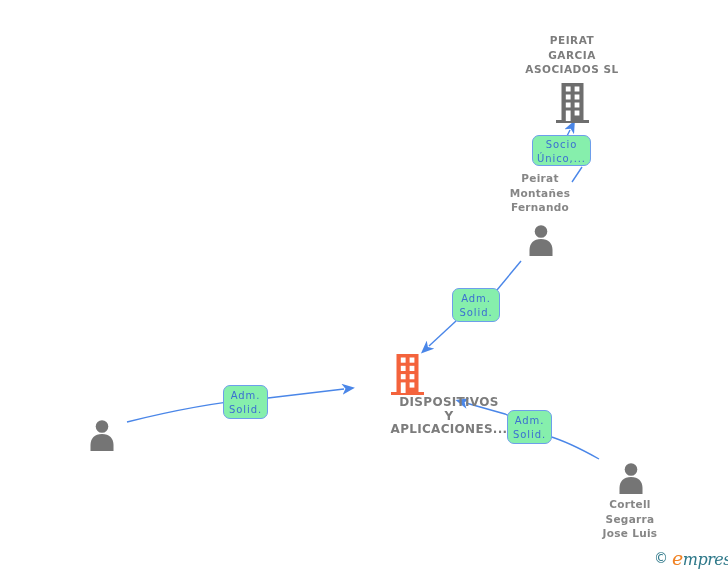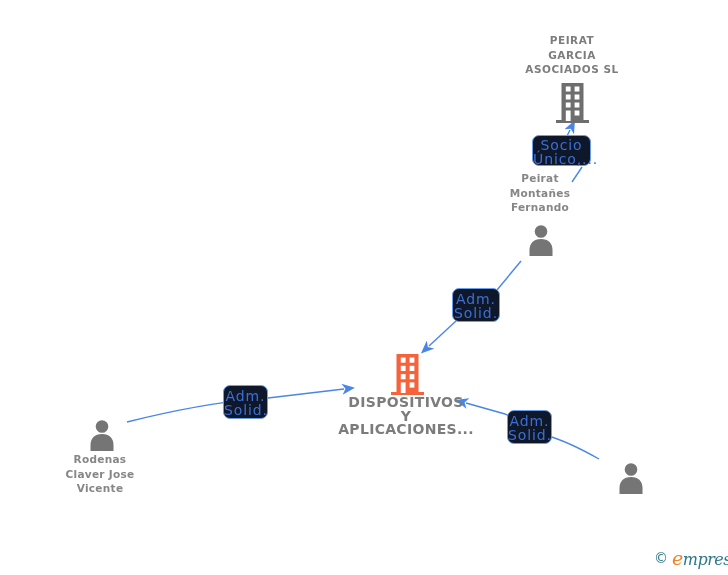--- a/index.html
+++ b/index.html
@@ -32,33 +32,34 @@
   }
   .company-label{
     color:#7d7d7d;
     font-size:10.5px;
     line-height:14.5px;
     letter-spacing:0.5px;
   }
   .company-label-bold{
     color:#7c7c7c;
     font-weight:bold;
-    font-size:14px;
+    font-size:12px;
     line-height:13.5px;
     letter-spacing:0.3px;
+    margin-left:43px;
   }
 
   
   .edge-box{
     position:absolute;z-index:3;
-    background:#0f172a;
+    background:#86efac;
     border:1.5px solid #6d9eeb;
     border-radius:7px;
     color:#3c6fd1;
-    font-size:14px;
+    font-size:10px;
     line-height:14px;
     letter-spacing:0.9px;
     text-align:center;
     white-space:pre-line;
     box-sizing:border-box;
     padding-top:2px;
     cursor:pointer;
   }
 
   
@@ -165,36 +166,36 @@
 Y
 APLICACIONES...</div>
 
   <div class="node-icon person-icon" style="left:87px;top:419px;">
     <svg width="30" height="32" viewBox="0 0 30 32">
       <circle cx="15" cy="7.5" r="6.3" fill="#757575"></circle>
       <path d="M15,15 C7.5,15 3.5,19.5 3.5,26 L3.5,32 L26.5,32 L26.5,26 C26.5,19.5 22.5,15 15,15 Z" fill="#757575"></path>
     </svg>
   </div>
 
-  <div class="node-label" style="left:100px;top:452px;">Rodenas
-Claver Jose
-Vicente</div>
 
   <div class="edge-box" style="left:223px;top:385px;width:45px;height:34px;padding-top:3px;">Adm.
 Solid.</div>
 
   <div class="edge-box" style="left:507px;top:410px;width:45px;height:34px;padding-top:3px;">Adm.
 Solid.</div>
 
   <div class="node-icon person-icon" style="left:616px;top:462px;">
     <svg width="30" height="32" viewBox="0 0 30 32">
       <circle cx="15" cy="7.5" r="6.3" fill="#757575"></circle>
       <path d="M15,15 C7.5,15 3.5,19.5 3.5,26 L3.5,32 L26.5,32 L26.5,26 C26.5,19.5 22.5,15 15,15 Z" fill="#757575"></path>
     </svg>
   </div>
 
+  <div class="node-label" style="left:630px;top:497px;">Cortell
+Segarra
+Jose Luis</div>
 
   <div id="logo">
     <span class="copy">©</span>
     <span class="brand"><span class="initial">e</span><span>mpresia</span></span>
   </div>
 
 </div>
 
 </body></html>

